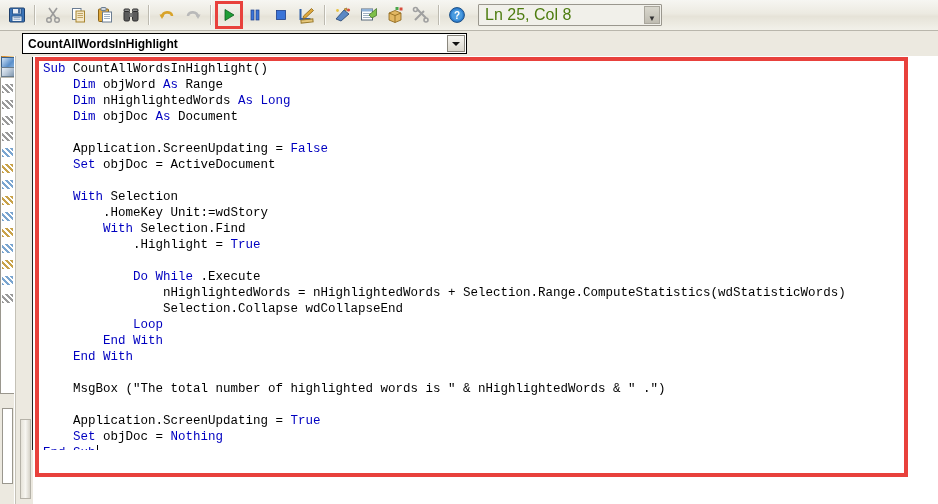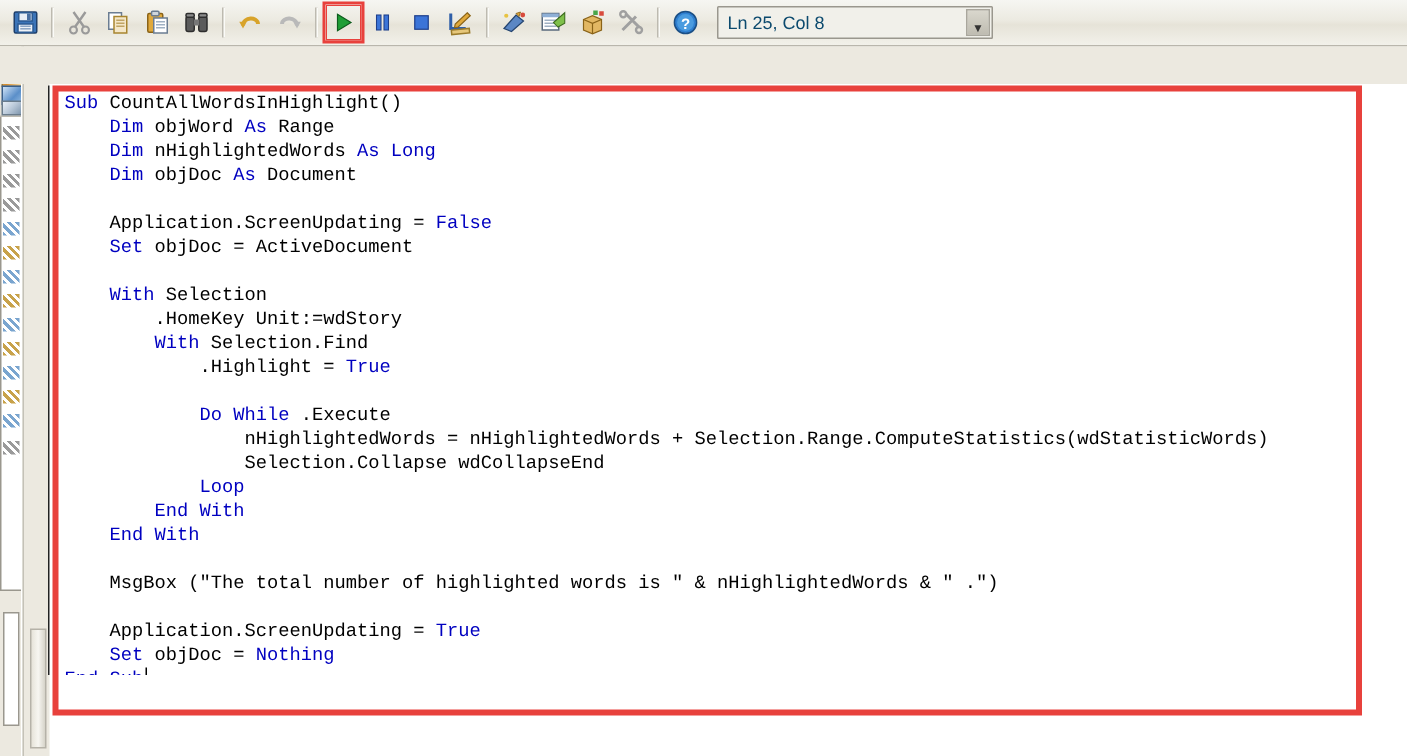--- a/index.html
+++ b/index.html
@@ -49,21 +49,21 @@
     margin-left: 8px;
     width: 182px; height: 20px;
     background: #f1f0ea;
     border: 1px solid #9a978e;
     border-radius: 1px;
     display: flex; align-items: center;
     position: relative;
     flex: 0 0 auto;
   }
   .pos-field .txt {
-    font-size: 12px; color: #0c4a6e;
+    font-size: 16px; color: #4d7c0f;
     padding-left: 6px;
     letter-spacing: 0px;
     white-space: nowrap;
   }
   .pos-field .grip {
     position: absolute; right: 1px; top: 1px;
     width: 14px; height: 16px;
     background: linear-gradient(to bottom,#d9d7cd,#bfbcb1);
     border: 1px solid #a9a69c;
     display: flex; align-items: flex-end; justify-content: center;
@@ -403,20 +403,26 @@
   </div>
 
   <div class="splitstrip">
     <div class="gripline"></div>
   </div>
 
   <div class="dropbar">
     <div class="dd-left-rail"></div>
 
 
+    <div class="combo" id="combo-proc">
+      <span class="label">CountAllWordsInHighlight</span>
+      <span class="arrow-btn">
+        <span class="caret"></span>
+      </span>
+    </div>
   </div>
 
   <div class="codepane">
     <div class="codepane-inner">
       <pre class="code" id="code-text"><span style="color: rgb(0, 0, 192);">Sub </span><span style="color: rgb(0, 0, 0);">CountAllWordsInHighlight()</span>
 <span style="color: rgb(0, 0, 0);">    </span><span style="color: rgb(0, 0, 192);">Dim </span><span style="color: rgb(0, 0, 0);">objWord </span><span style="color: rgb(0, 0, 192);">As </span><span style="color: rgb(0, 0, 0);">Range</span>
 <span style="color: rgb(0, 0, 0);">    </span><span style="color: rgb(0, 0, 192);">Dim </span><span style="color: rgb(0, 0, 0);">nHighlightedWords </span><span style="color: rgb(0, 0, 192);">As </span><span style="color: rgb(0, 0, 192);">Long</span>
 <span style="color: rgb(0, 0, 0);">    </span><span style="color: rgb(0, 0, 192);">Dim </span><span style="color: rgb(0, 0, 0);">objDoc </span><span style="color: rgb(0, 0, 192);">As </span><span style="color: rgb(0, 0, 0);">Document</span>
 
 <span style="color: rgb(0, 0, 0);">    Application.ScreenUpdating = </span><span style="color: rgb(0, 0, 192);">False</span>

